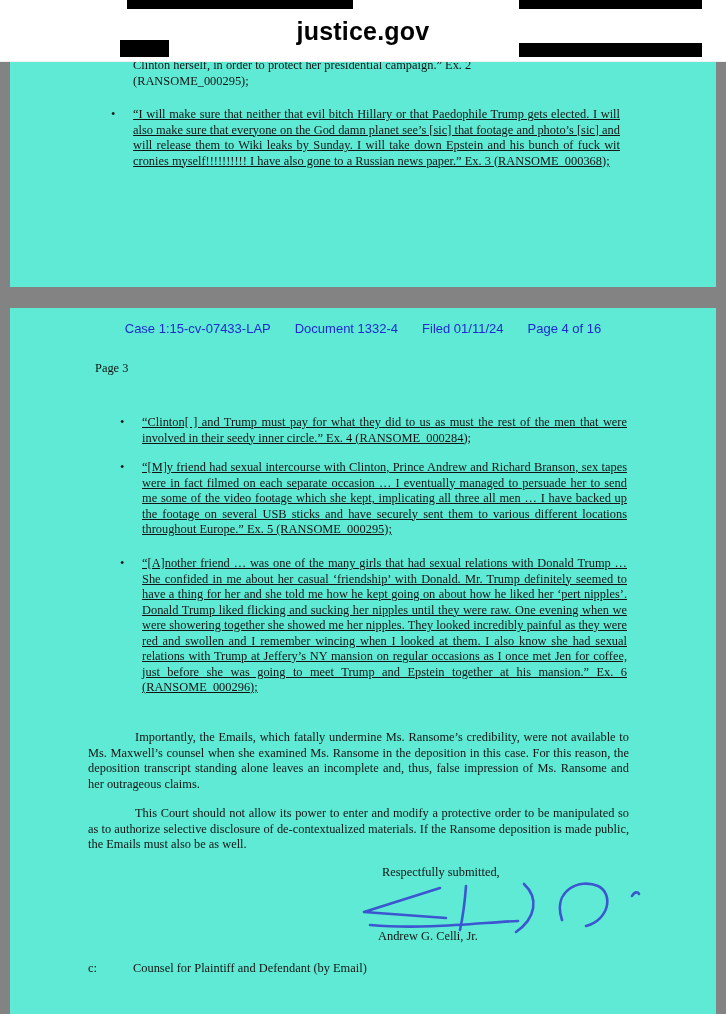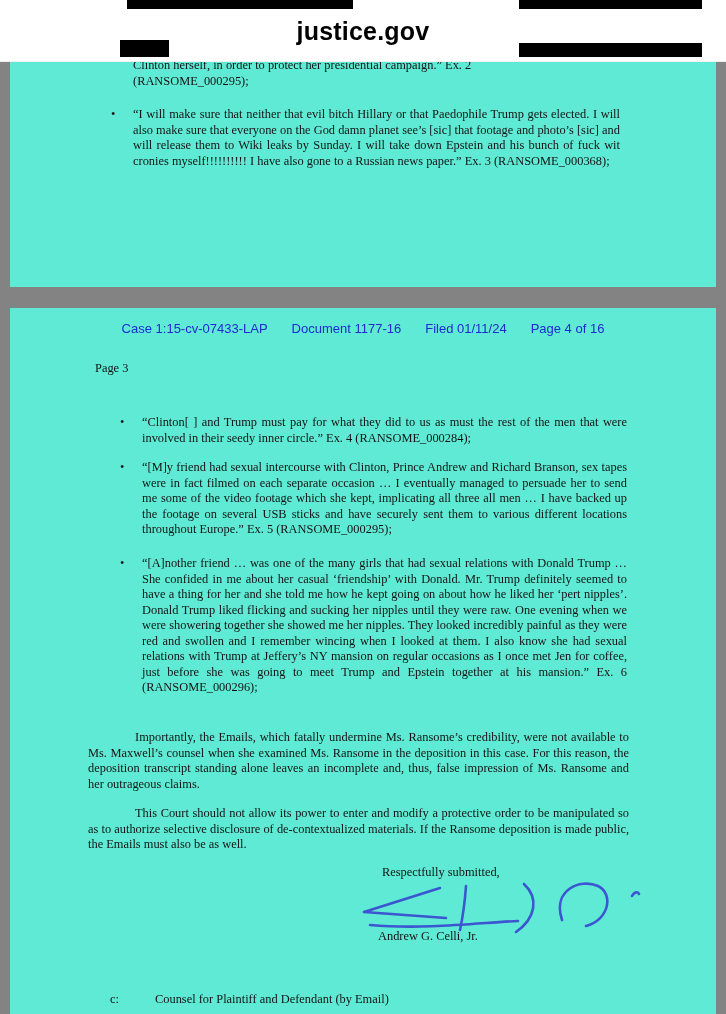--- a/index.html
+++ b/index.html
@@ -49,21 +49,21 @@
   .redact { position:absolute; background:#000000; z-index:6; }
   .r1 { left:127px; top:0;    width:226px; height:9px; }
   .r2 { left:519px; top:0;    width:183px; height:9px; }
   .r3 { left:120px; top:40px; width:49px;  height:17px; }
   .r4 { left:519px; top:43px; width:183px; height:14px; }
 
   
   .p1-cont { position:absolute; left:123px; top:58px; width:500px; }
   .bullet-row { display:flex; }
   .marker { flex:0 0 22px; }
-  .btext { flex:1; text-align:justify; }
+  .btext { flex:1; text-align:justify;text-decoration:underline; }
   .p1-bullet { position:absolute; left:101px; top:107px; width:509px; }
 
   
   .stamp {
     position:absolute; top:13px; left:0; width:100%;
     display:flex; justify-content:center; gap:24px;
     font-family:"Liberation Sans", sans-serif;
     font-size:13px;
     color:#1f2bd0;
     white-space:nowrap;
@@ -86,21 +86,21 @@
     text-align:justify;
     text-indent:47px;
   }
   .para1 { top:422px; }
   .para2 { top:498px; }
 
   .closing { position:absolute; left:372px; top:557px; }
   .signature { position:absolute; left:338px; top:568px; z-index:2; }
   .signer { position:absolute; left:368px; top:621px; }
 
-  .ccline { position:absolute; left:100px; top:653px;margin-top:31px; }
+  .ccline { position:absolute; left:78px; top:653px; }
   .cclabel { display:inline-block; width:45px; }
 </style>
 </head>
 <body>
 
 <div class="viewer">
 
   <div class="page page1">
     <div class="p1-cont">
       <div class="cont-line">Clinton herself, in order to protect her presidential campaign.” Ex. 2</div>
@@ -108,21 +108,21 @@
     </div>
     <div class="bullet-row p1-bullet">
       <span class="marker">•</span>
       <span class="btext">“I will make sure that neither that evil bitch Hillary or that Paedophile Trump gets elected.  I will also make sure that everyone on the God damn planet see’s [sic] that footage and photo’s [sic] and will release them to Wiki leaks by Sunday.  I will take down Epstein and his bunch of fuck wit cronies myself!!!!!!!!!!  I have also gone to a Russian news paper.” Ex. 3 (RANSOME_000368);</span>
     </div>
   </div>
 
   <div class="page page2">
     <div class="stamp">
       <span>Case 1:15-cv-07433-LAP</span>
-      <span>Document 1177-16</span>
+      <span>Document 1332-4</span>
       <span>Filed 01/11/24</span>
       <span>Page 4 of 16</span>
     </div>
 
     <div class="pageno">Page 3</div>
 
     <div class="bullet-row b1">
       <span class="marker">•</span>
       <span class="btext">“Clinton[ ] and Trump must pay for what they did to us as must the rest of the men that were involved in their seedy inner circle.” Ex. 4 (RANSOME_000284);</span>
     </div>

